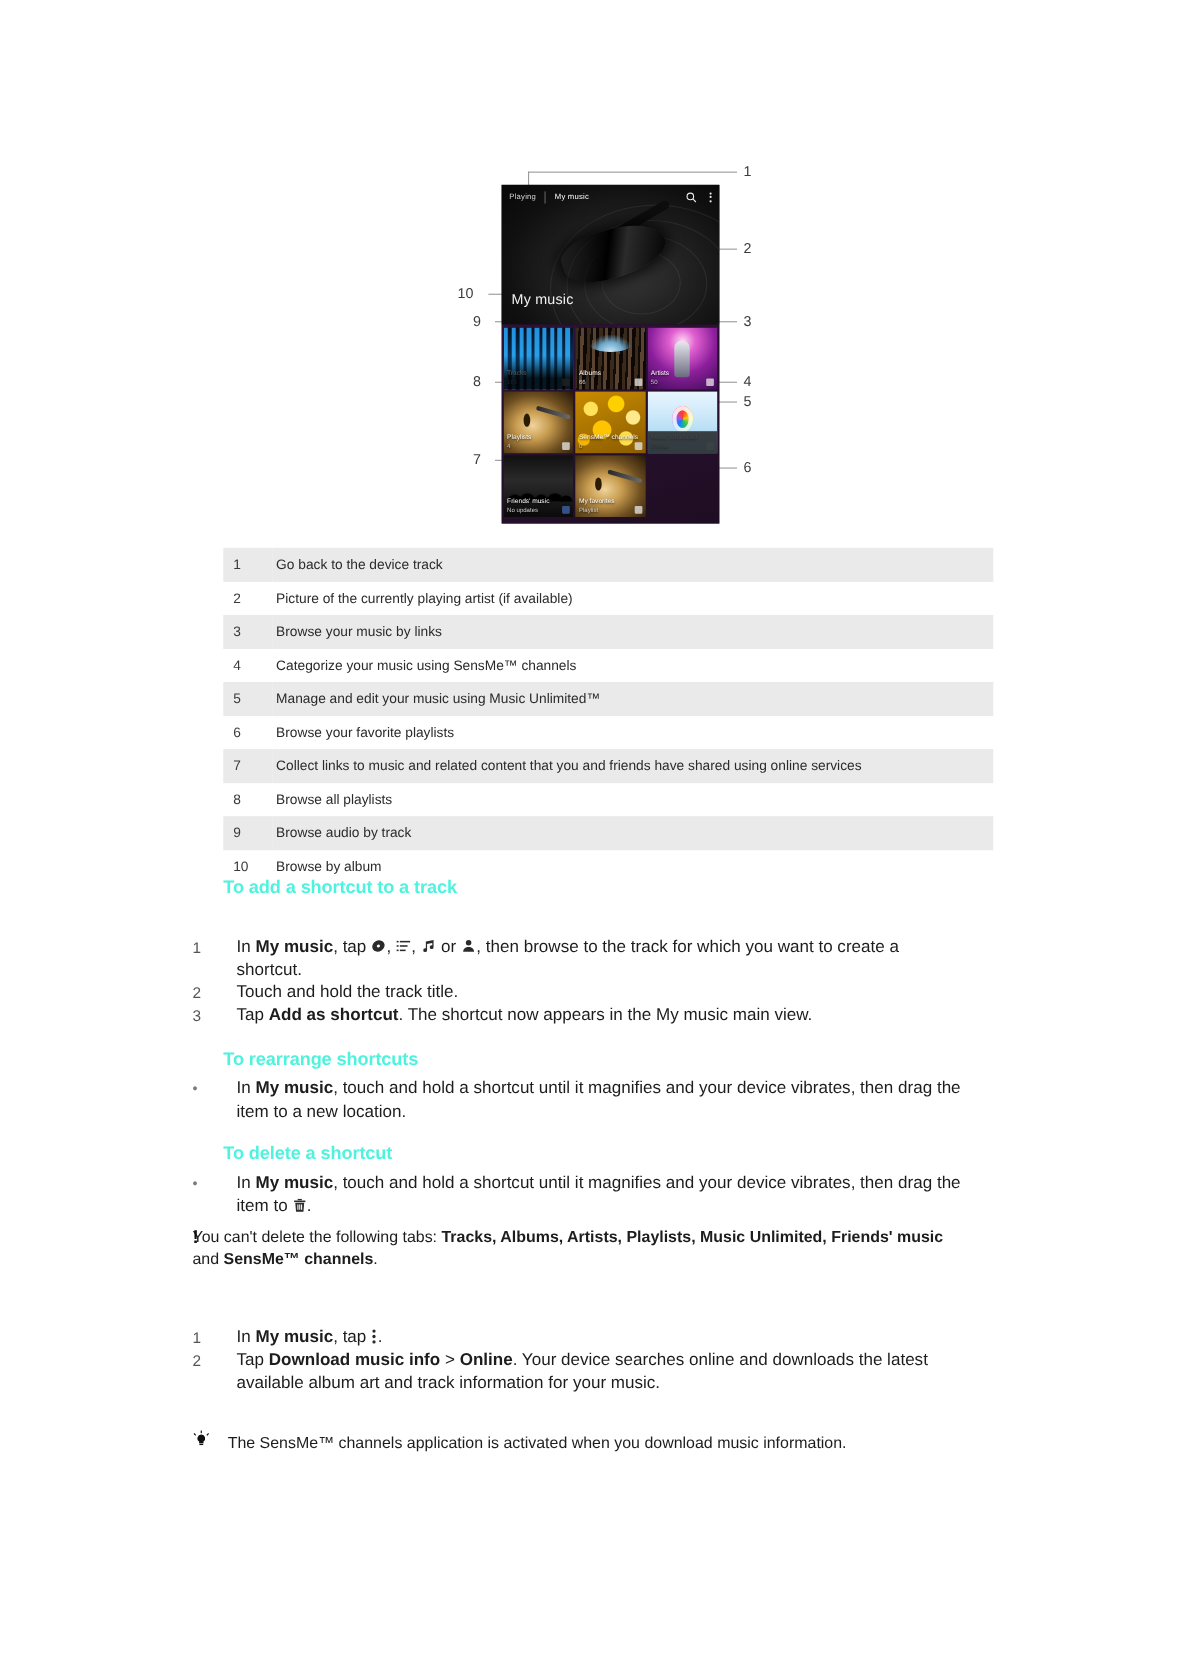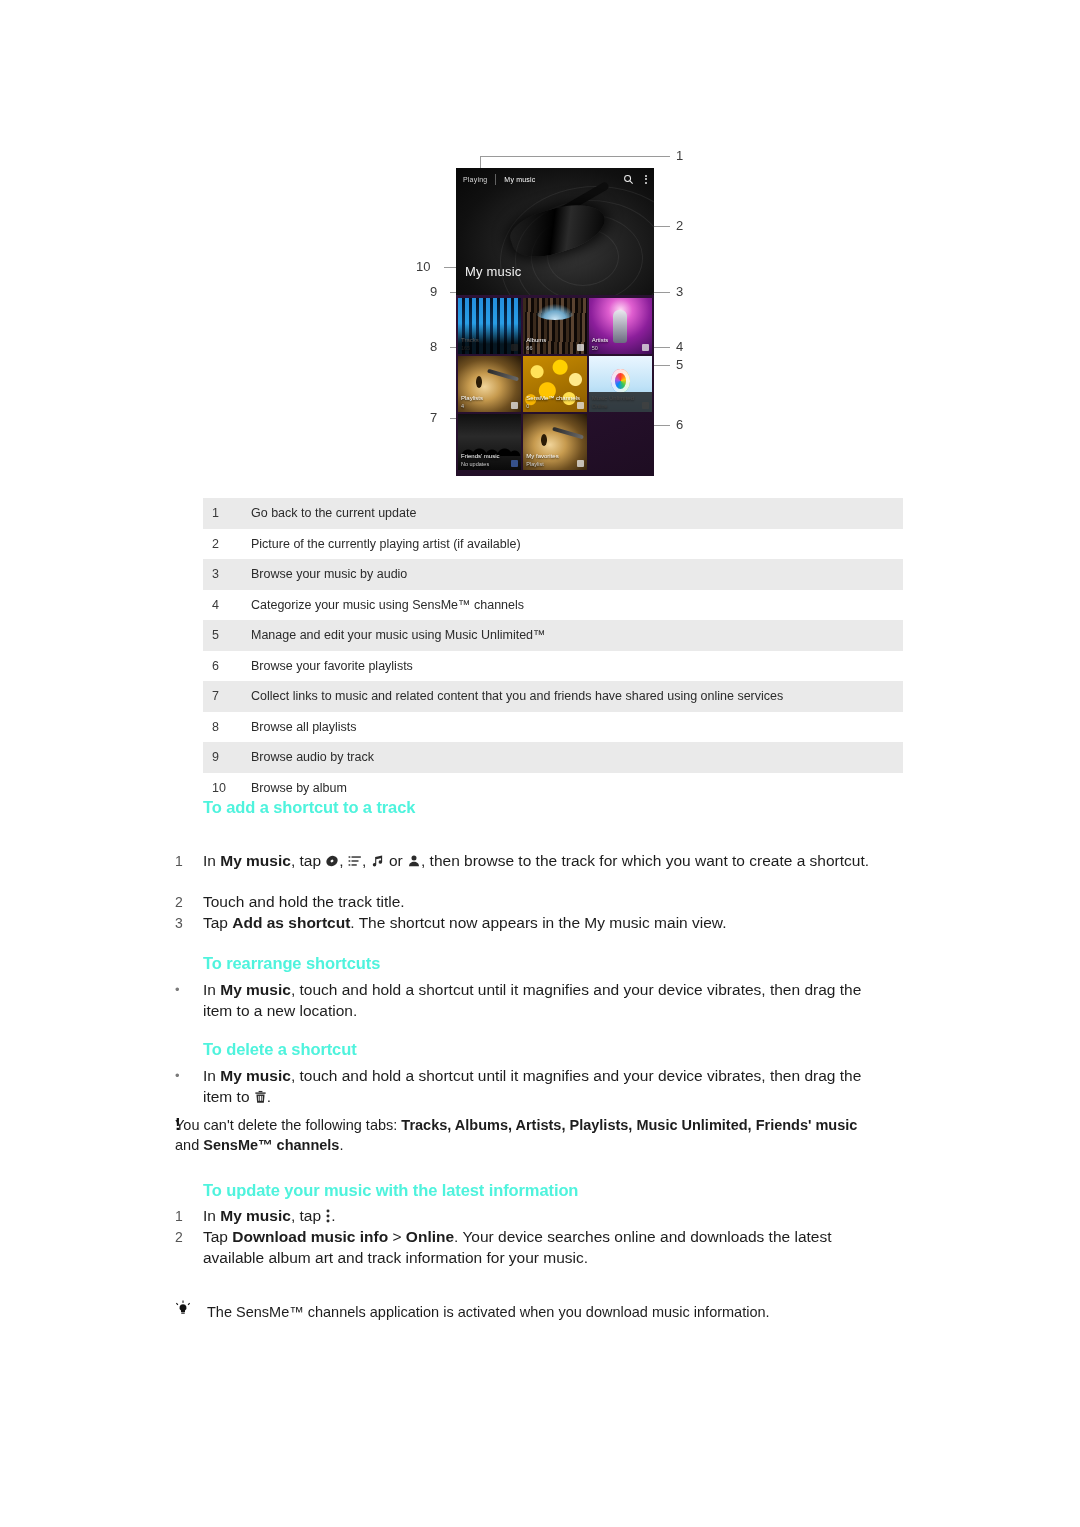--- a/index.html
+++ b/index.html
@@ -310,21 +310,21 @@
     left: 0;
     width: 20px;
     text-align: left;
     color: #555;
     font-size: 14px;
   }
   .step .marker.bullet {
     font-size: 13px;
     color: #7a7a7a;
   }
-  .step .body { display: block; margin-left: 28px; }
+  .step .body { display: block; margin-left: 40px; }
   .step b { font-weight: bold; }
   .note {
     position: absolute;
     font-size: 14.5px;
     line-height: 20px;
     color: #1d1d1d;
   }
   .note .marker {
     position: absolute;
     left: 0;
@@ -490,29 +490,29 @@
         </div>
 
       </div>
     </div>
   </div>
 
   <table class="ref-table">
     <tbody>
       <tr class="shade">
         <td class="num">1</td>
-        <td class="desc">Go back to the current update</td>
+        <td class="desc">Go back to the device track</td>
       </tr>
       <tr>
         <td class="num">2</td>
         <td class="desc">Picture of the currently playing artist (if available)</td>
       </tr>
       <tr class="shade">
         <td class="num">3</td>
-        <td class="desc">Browse your music by audio</td>
+        <td class="desc">Browse your music by links</td>
       </tr>
       <tr>
         <td class="num">4</td>
         <td class="desc">Categorize your music using SensMe™ channels</td>
       </tr>
       <tr class="shade">
         <td class="num">5</td>
         <td class="desc">Manage and edit your music using Music Unlimited™</td>
       </tr>
       <tr>
@@ -589,21 +589,20 @@
             <rect x="11.1" y="10" width="1.8" height="9" fill="#fff"></rect>
             <rect x="14.2" y="10" width="1.8" height="9" fill="#fff"></rect>
           </svg></span><span>.</span></span>
   </div>
 
   <div class="note" style="left:175px; top:1115px; width:700px;">
     <span class="marker">!</span>
     <span class="body"><span>You can't delete the following tabs: </span><b>Tracks, Albums, Artists, Playlists, Music Unlimited, Friends' music</b><span> and </span><b>SensMe™ channels</b><span>.</span></span>
   </div>
 
-  <div class="section-head" style="top:1181px;">To update your music with the latest information</div>
 
   <div class="step" style="left:175px; top:1206px; width:700px;">
     <span class="marker">1</span>
     <span class="body"><span>In </span><b>My music</b><span>, tap </span><span class="ico"><svg width="6" height="14" viewBox="0 0 6 16">
             <circle cx="3" cy="2.4" r="1.7" fill="#2b2b2b"></circle>
             <circle cx="3" cy="8" r="1.7" fill="#2b2b2b"></circle>
             <circle cx="3" cy="13.6" r="1.7" fill="#2b2b2b"></circle>
           </svg></span><span>.</span></span>
   </div>
 

